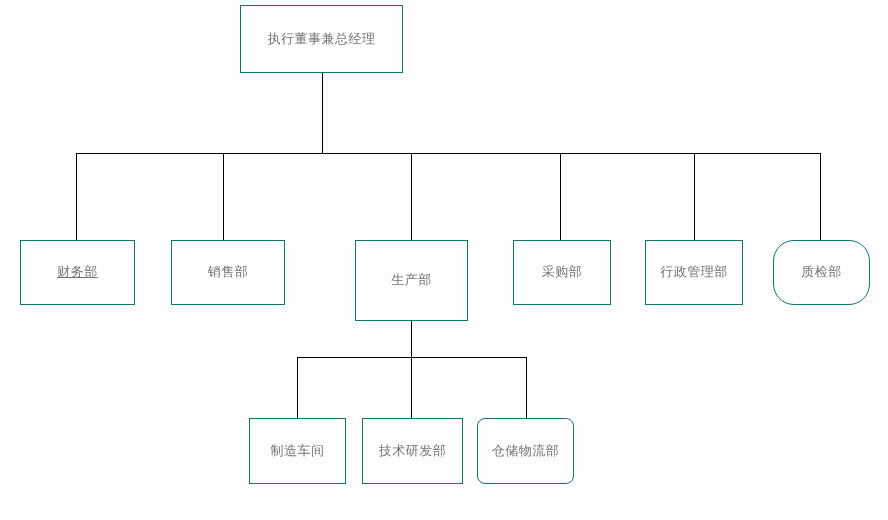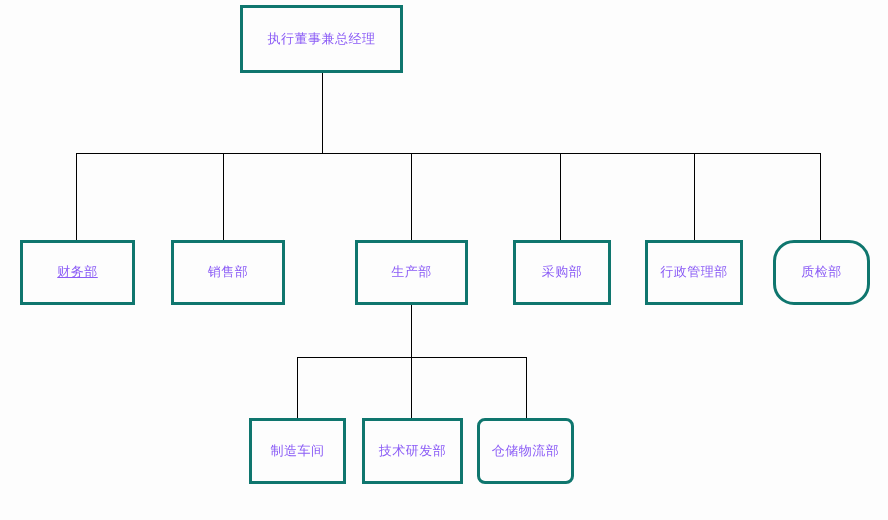--- a/index.html
+++ b/index.html
@@ -12,26 +12,26 @@
     position: relative;
     width: 888px;
     height: 520px;
     background: #fdfdfd;
     overflow: hidden;
     font-family: "DejaVu Sans", "Liberation Sans", sans-serif;
   }
   .node {
     position: absolute;
     box-sizing: border-box;
-    border: 3px solid #0f766e;
+    border: 1px solid #0f766e;
     background: #fdfdfd;
     display: flex;
     align-items: center;
     justify-content: center;
-    color: #8b5cf6;
+    color: #737373;
     font-size: 13px;
     line-height: 1.1;
     letter-spacing: 0.5px;
     white-space: nowrap;
     z-index: 2;
   }
   .node-label {
     display: block;
   }
   .connector {
@@ -68,21 +68,21 @@
       <div class="connector v" style="left: 820px; top: 153px; height: 87px;"></div>
     </div>
 
   <div id="level2-nodes">
       <div class="node" style="left: 20px; top: 240px; width: 115px; height: 65px; text-decoration: underline;">
         <span class="node-label">财务部</span>
       </div>
       <div class="node" style="left: 171px; top: 240px; width: 114px; height: 65px;">
         <span class="node-label">销售部</span>
       </div>
-      <div class="node" style="left: 355px; top: 240px; width: 113px; height: 65px;">
+      <div class="node" style="left: 355px; top: 240px; width: 113px; height: 81px;">
         <span class="node-label">生产部</span>
       </div>
       <div class="node" style="left: 513px; top: 240px; width: 98px; height: 65px;">
         <span class="node-label">采购部</span>
       </div>
       <div class="node" style="left: 645px; top: 240px; width: 98px; height: 65px;">
         <span class="node-label">行政管理部</span>
       </div>
       <div class="node" style="left: 773px; top: 240px; width: 97px; height: 65px; border-radius: 21px;">
         <span class="node-label">质检部</span>

